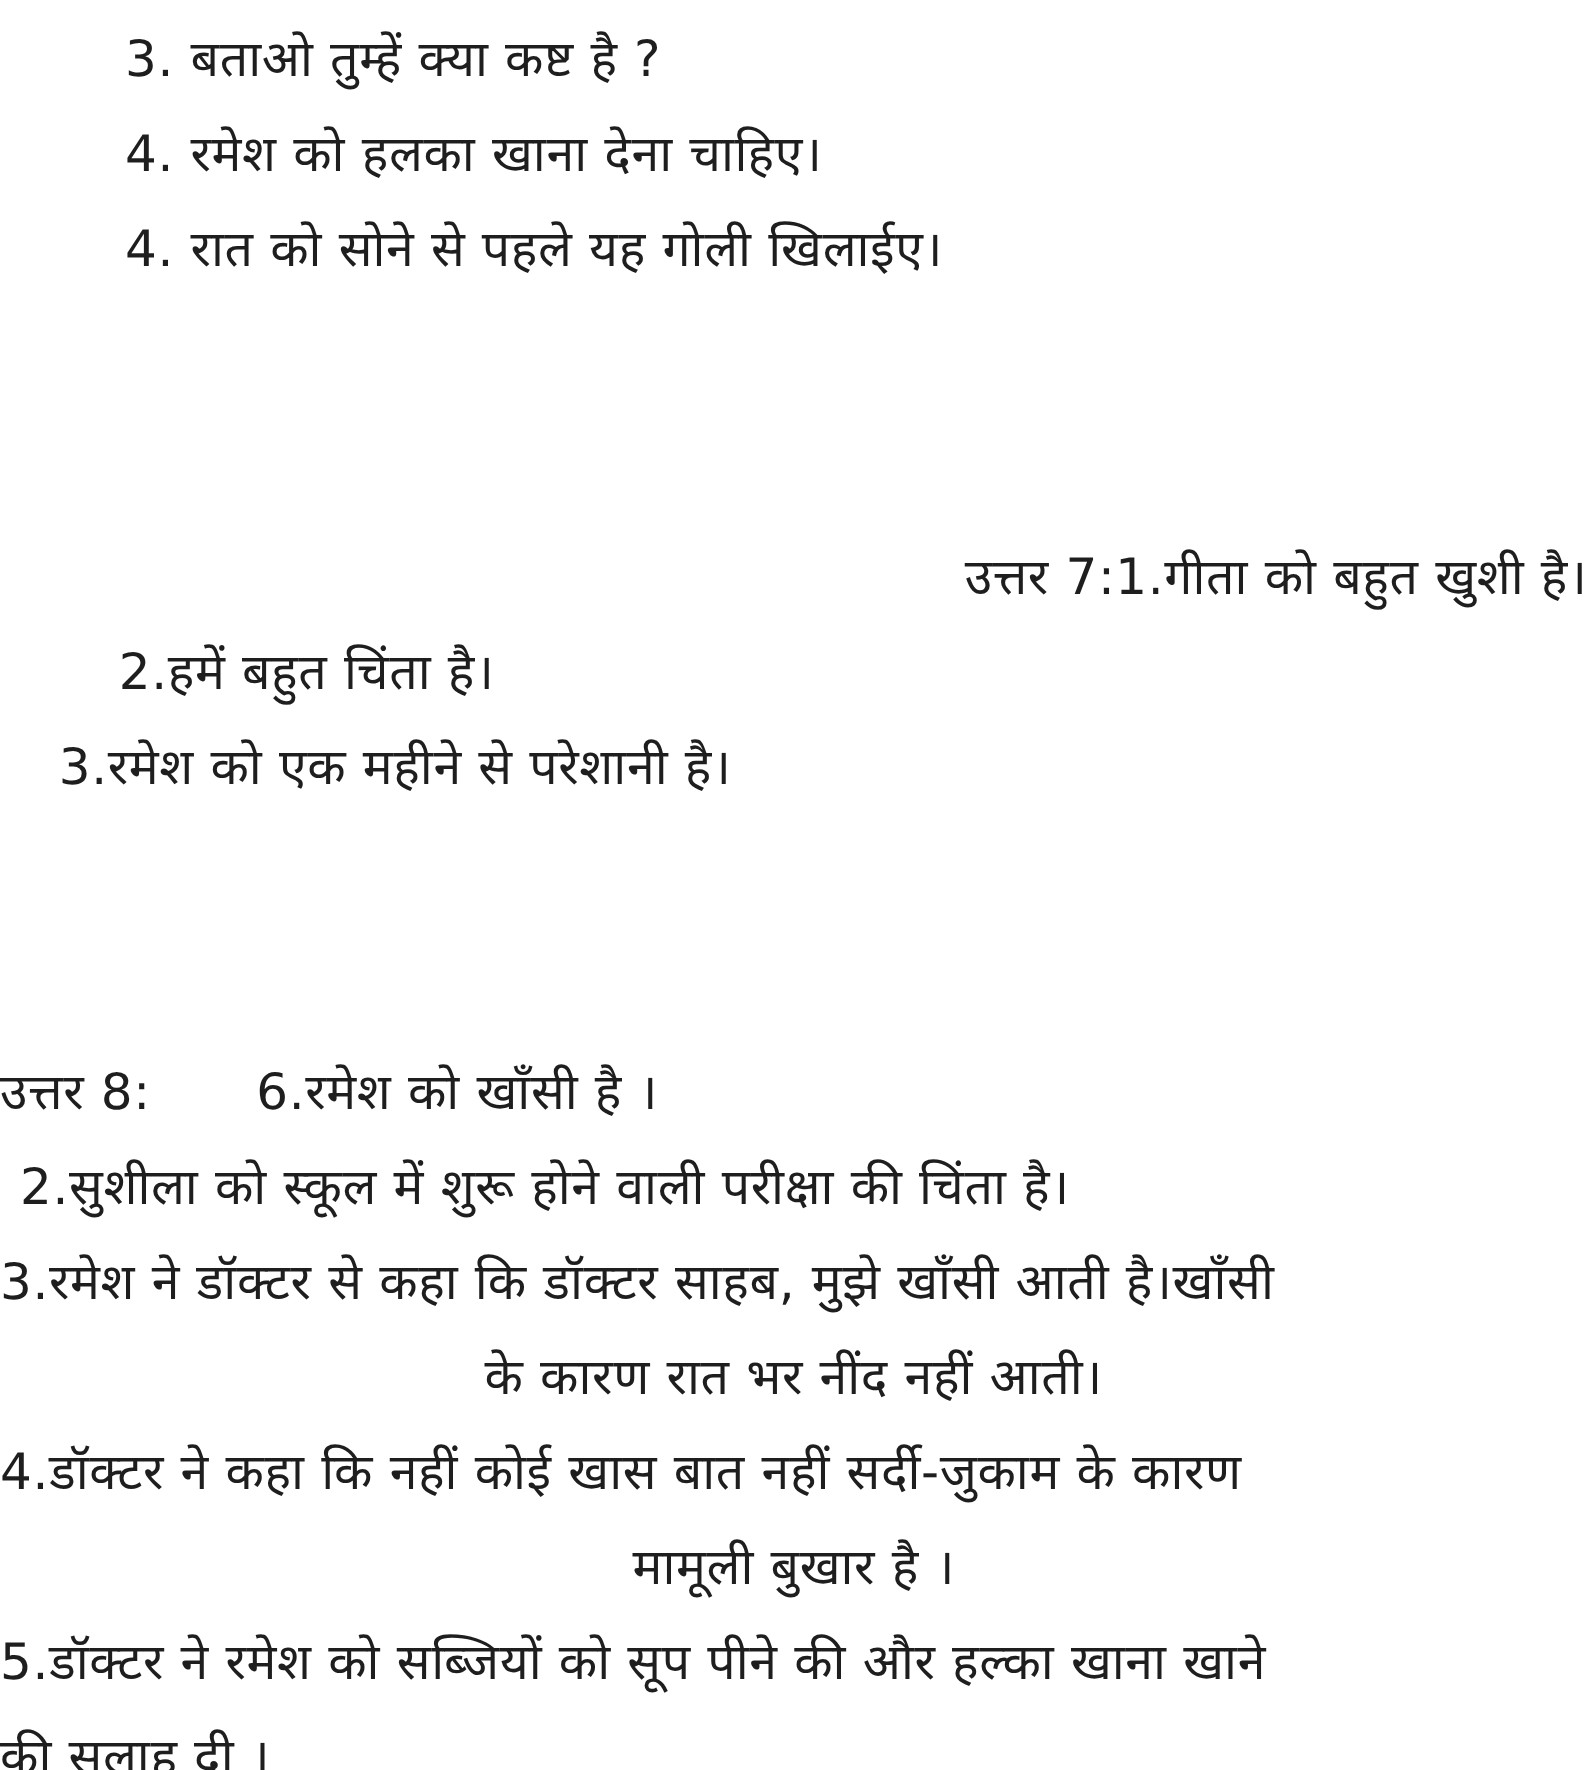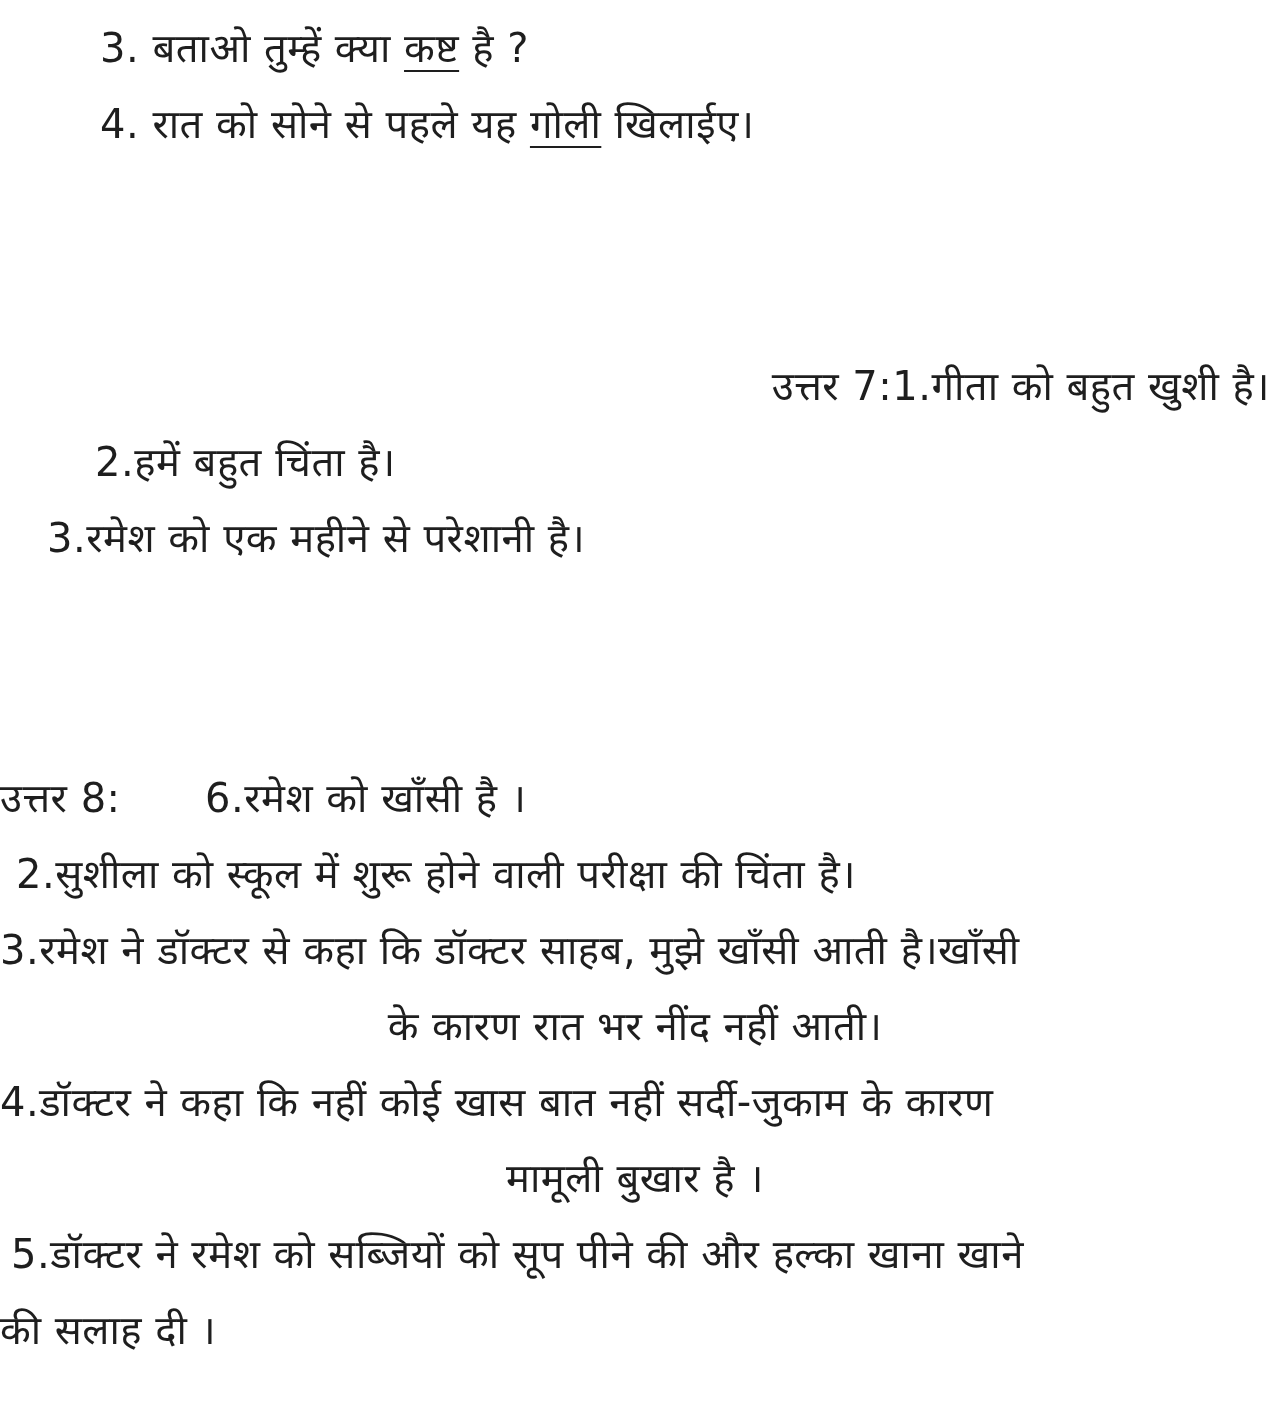--- a/index.html
+++ b/index.html
@@ -26,50 +26,50 @@
   .line {
     margin: 0;
     font-size: 40px;
     line-height: 76px;
     white-space: pre-wrap;
     font-weight: 400;
     letter-spacing: 0.5px;
   }
   
   .u {
-    text-decoration: underline;
     text-decoration-thickness: 2px;
     text-underline-offset: 8px;
     text-decoration-color: #1e1e1e;
   }
   
   .label {
     display: inline-block;
     width: 205px;
   }
   .sec-exercise-items { margin-top: 4px; }
   .sec-answer-7      { margin-top: 186px; }
   .sec-answer-8      { margin-top: 184px; }
 </style>
 </head>
 <body>
 
 <main class="page" style="background: rgb(255, 255, 255); color: rgb(30, 30, 30);">
     <section class="doc-section sec-exercise-items">
       <p class="line" style="margin-left: 100px;"><span>3. बताओ तुम्हें क्या </span><span class="u">कष्ट</span><span> है ?</span></p>
+      <p class="line" style="margin-left: 100px;"><span>4. रमेश को </span><span class="u">हलका</span><span> खाना देना चाहिए।</span></p>
       <p class="line" style="margin-left: 100px;"><span>4. रात को सोने से पहले यह </span><span class="u">गोली</span><span> खिलाईए।</span></p>
     </section>
     <section class="doc-section sec-answer-7">
       <p class="line" style="margin-left: 0px; text-align: right;"><span class="label">उत्तर 7:</span><span>1.गीता को बहुत खुशी है।</span></p>
       <p class="line" style="margin-left: 95px;"><span>2.हमें बहुत चिंता है।</span></p>
       <p class="line" style="margin-left: 47px;"><span>3.रमेश को एक महीने से परेशानी है।</span></p>
     </section>
     <section class="doc-section sec-answer-8">
       <p class="line" style="margin-left: 0px;"><span class="label">उत्तर 8:</span><span>6.रमेश को खाँसी है ।</span></p>
       <p class="line" style="margin-left: 0px; padding-left: 16px;"><span>2.सुशीला को स्कूल में शुरू होने वाली परीक्षा की चिंता है।</span></p>
       <p class="line" style="margin-left: 0px;"><span>3.रमेश ने डॉक्टर से कहा कि डॉक्टर साहब, मुझे खाँसी आती है।खाँसी</span></p>
       <p class="line" style="margin-left: 0px; text-align: center;"><span>के कारण रात भर नींद नहीं आती।</span></p>
       <p class="line" style="margin-left: 0px;"><span>4.डॉक्टर ने कहा कि नहीं कोई खास बात नहीं सर्दी-जुकाम के कारण</span></p>
       <p class="line" style="margin-left: 0px; text-align: center;"><span>मामूली बुखार है ।</span></p>
-      <p class="line" style="margin-left: 0px; padding-left: 11px;"><span>5.डॉक्टर ने रमेश को सब्जियों को सूप पीने की और हल्का खाना खाने</span></p>
+      <p class="line" style="margin-left: 0px;"><span>5.डॉक्टर ने रमेश को सब्जियों को सूप पीने की और हल्का खाना खाने</span></p>
       <p class="line" style="margin-left: 0px;"><span>की सलाह दी ।</span></p>
     </section>
   </main>
 
 </body></html>

